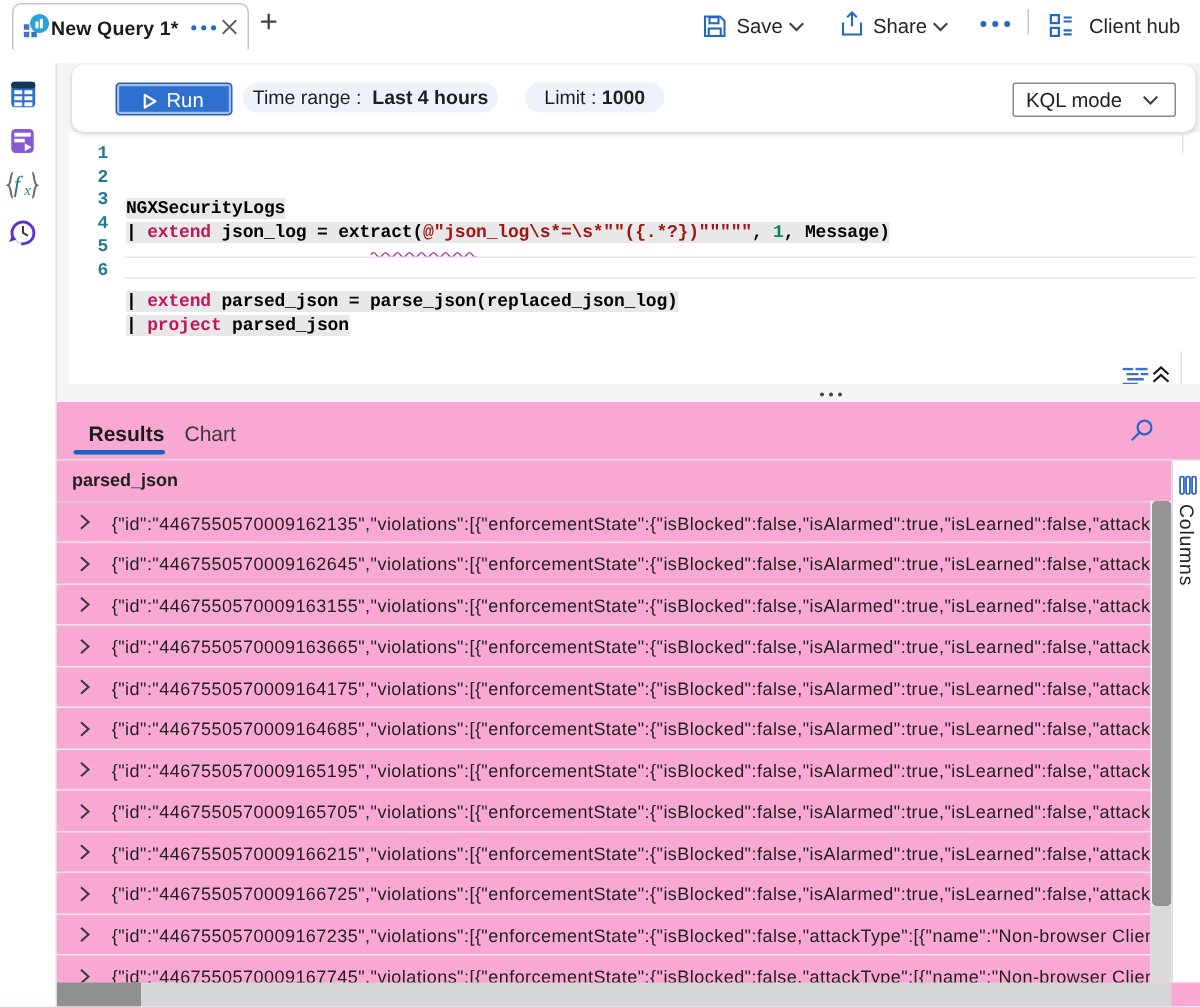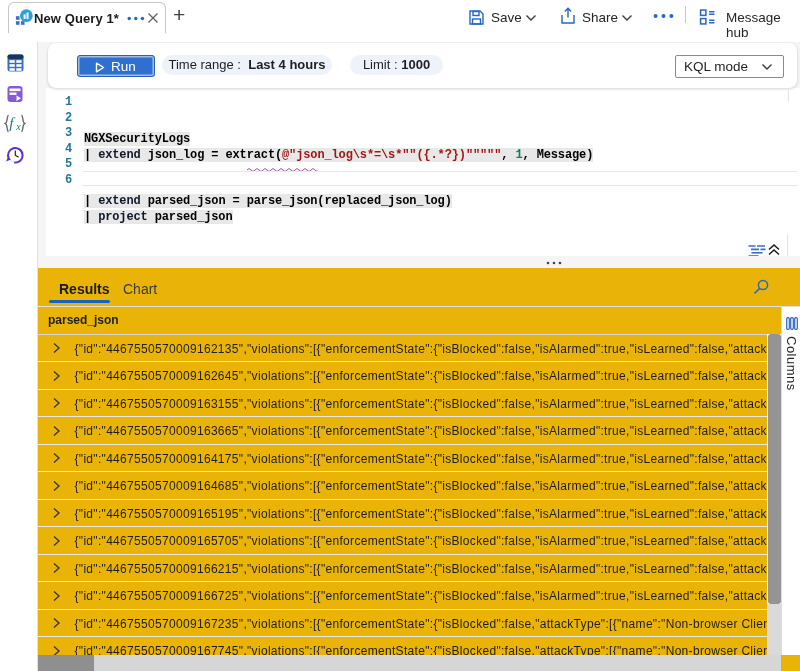--- a/index.html
+++ b/index.html
@@ -34,34 +34,34 @@
     border-radius:2px; background:#fff; font-size:13.5px; color:#1f1f1f; line-height:21px;
     padding-left:8px; }
 
   
   #editor { left:0; top:46px; width:762px; height:168px; font-family:"Liberation Mono", monospace;
     font-size:12px; letter-spacing:-0.13px; font-weight:bold; }
   .cl { position:absolute; left:0; width:762px; height:15.5px; line-height:15.5px; white-space:pre; }
   .ln { position:absolute; left:0; width:34px; text-align:right; color:#237893; }
   .code { position:absolute; left:46px;margin-top:37px; }
   .sel { background:#e8e8e8; }
-  .kw { color:#0f172a; }
+  .kw { color:#be185d; }
   .str { color:#a31515; }
   .num { color:#098658; }
   #curline { left:45px; top:128.5px; width:714px; height:15.5px;
     border-top:1px solid #e8e8e8; border-bottom:1px solid #e8e8e8; }
   #squig { left:208.5px; top:125px; width:71px; height:4px; }
 
   #fmticon { left:710px; top:203px; }
   #collapseicon { left:730px; top:202px; color:#1a1a1a; }
   .edseg { width:1px; background:#e3e3e3; }
   #handle { left:0px; top:214px; width:762px; height:12px; background:#f5f5f5; }
 
   
-  #results { left:38px; top:268px; width:762px; height:403px; background:#eab308; }
+  #results { left:38px; top:268px; width:762px; height:403px; background:#f9a8d4; }
   #tabsrow { left:0; top:0; width:762px; height:39px; border-bottom:1px solid #e0e0e0; }
   #rtab1 { left:21px; top:13px; font-size:14px; font-weight:bold; color:#1b1b1b; }
   #rtab2 { left:85px; top:13px; font-size:14px; color:#3b3b3b; }
   #runderline { left:11px; top:32px; width:61px; height:3px; background:#1565c0; border-radius:2px; }
   #search { left:714px; top:10px; }
 
   #colhdr { left:10px; top:45px; font-size:12px; font-weight:bold; color:#1f1f1f; }
   #hdrborder { left:0; top:65.5px; width:743px; height:1px; background:#d6d6d6; }
 
   #rows { left:0; top:66.5px; width:729px; height:321.5px; overflow:hidden; }
@@ -134,21 +134,21 @@
       <circle cx="2.6" cy="3" r="2" fill="#2567c4"></circle>
         <circle cx="10.5" cy="3" r="2" fill="#2567c4"></circle>
         <circle cx="18.4" cy="3" r="2" fill="#2567c4"></circle>
     </svg>
     <div class="abs" style="left:684.5px;top:6px;width:1px;height:17px;background:#c8c8c8"></div>
     <svg class="abs" style="left:699px;top:9px" width="17" height="16" viewBox="0 0 15 15">
       <rect x="1" y="1" width="5" height="5" fill="none" stroke="#2567c4" stroke-width="1.4"></rect>
       <rect x="1" y="9" width="5" height="5" fill="none" stroke="#2567c4" stroke-width="1.4"></rect>
       <path d="M9 2.5 h5 M9 5 h5 M9 10.5 h5 M9 13 h5" stroke="#2567c4" stroke-width="1.4"></path>
     </svg>
-    <span class="abs tbtext" style="left:726px;top:10px">Message hub</span>
+    <span class="abs tbtext" style="left:726px;top:10px">Client hub</span>
   </div>
 
   <div class="abs" id="qsection">
     <div class="abs" id="editorpanel"></div>
     <div class="abs" id="toolbar">
       <div class="abs" id="runbtn">
         <svg class="abs" style="left:17px;top:5.5px" width="10" height="11" viewBox="0 0 10 11">
           <path d="M1.5 1.2 L8.6 5.5 L1.5 9.8 z" fill="none" stroke="#fff" stroke-width="1.4" stroke-linejoin="round"></path>
         </svg>
         <span class="abs" style="left:33px;top:3px">Run</span>

